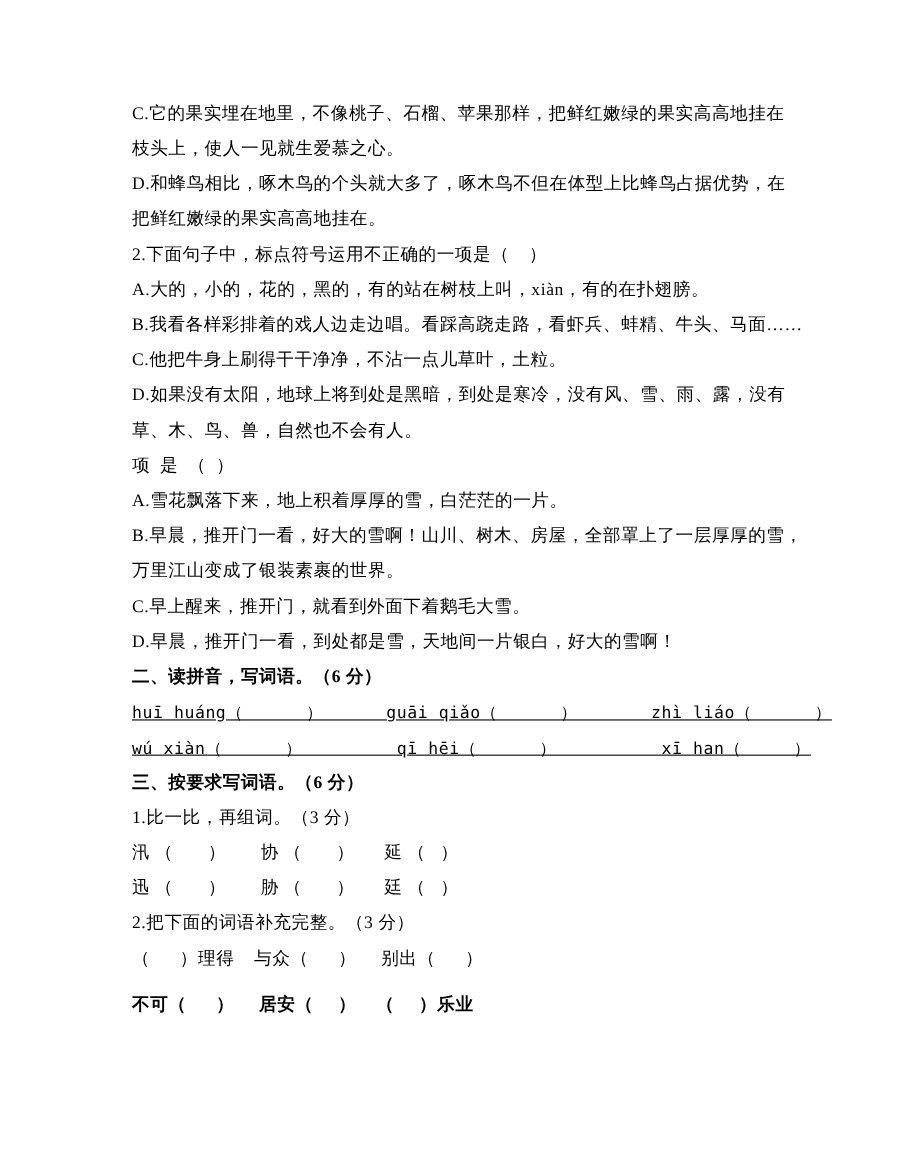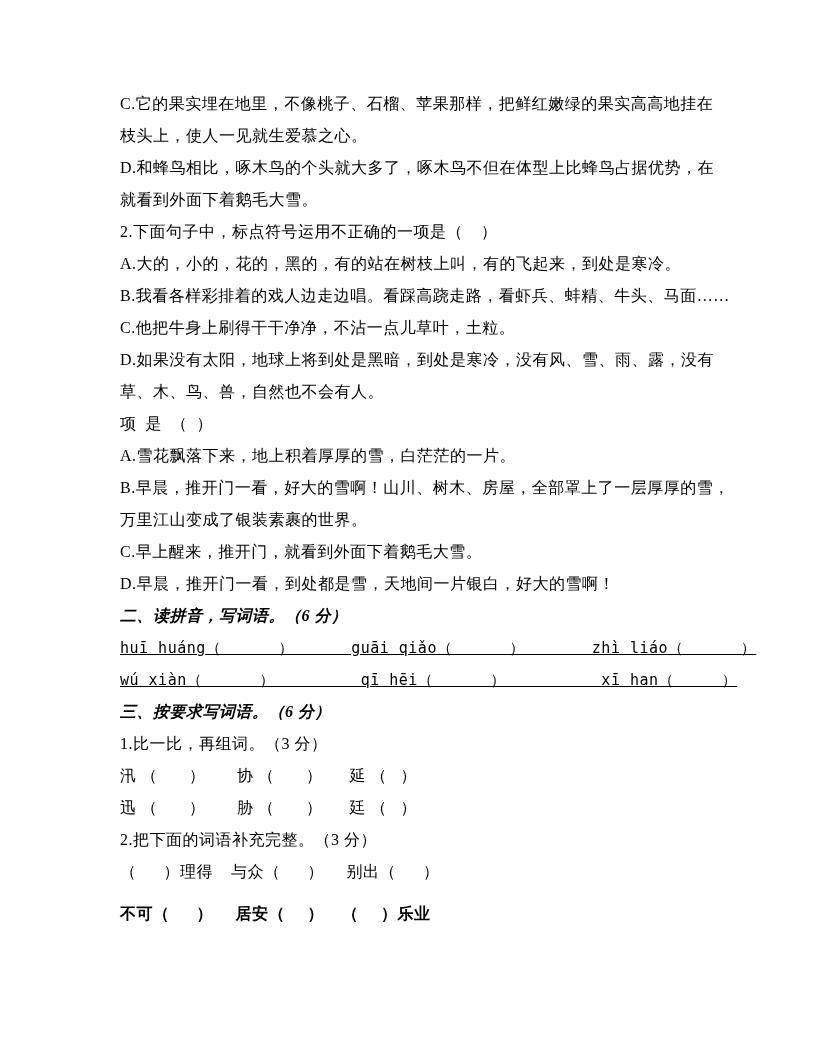--- a/index.html
+++ b/index.html
@@ -20,43 +20,42 @@
   }
   .line {
     white-space: pre;
     font-size: 16px;
     line-height: 32px;
     height: 32px;
     letter-spacing: 0.5px;
   }
   .line.bold {
     font-weight: bold;
-    font-style: italic;
   }
   .line.pinyin {
     font-family: "DejaVu Sans Mono", "Liberation Mono", monospace;
     font-size: 15px;
     letter-spacing: 0.5px;
     text-decoration: underline;
   }
   .line.gap-top {
     margin-top: 10px;
     font-weight: bold;
   }
 </style>
 </head>
 <body>
 
 <div class="page">
   <div class="line">C.它的果实埋在地里，不像桃子、石榴、苹果那样，把鲜红嫩绿的果实高高地挂在</div>
   <div class="line">枝头上，使人一见就生爱慕之心。</div>
   <div class="line">D.和蜂鸟相比，啄木鸟的个头就大多了，啄木鸟不但在体型上比蜂鸟占据优势，在</div>
-  <div class="line">就看到外面下着鹅毛大雪。</div>
+  <div class="line">把鲜红嫩绿的果实高高地挂在。</div>
   <div class="line">2.下面句子中，标点符号运用不正确的一项是（    ）</div>
-  <div class="line">A.大的，小的，花的，黑的，有的站在树枝上叫，有的飞起来，到处是寒冷。</div>
+  <div class="line">A.大的，小的，花的，黑的，有的站在树枝上叫，xiàn，有的在扑翅膀。</div>
   <div class="line">B.我看各样彩排着的戏人边走边唱。看踩高跷走路，看虾兵、蚌精、牛头、马面……</div>
   <div class="line">C.他把牛身上刷得干干净净，不沾一点儿草叶，土粒。</div>
   <div class="line">D.如果没有太阳，地球上将到处是黑暗，到处是寒冷，没有风、雪、雨、露，没有</div>
   <div class="line">草、木、鸟、兽，自然也不会有人。</div>
   <div class="line">项  是  （  ）</div>
   <div class="line">A.雪花飘落下来，地上积着厚厚的雪，白茫茫的一片。</div>
   <div class="line">B.早晨，推开门一看，好大的雪啊！山川、树木、房屋，全部罩上了一层厚厚的雪，</div>
   <div class="line">万里江山变成了银装素裹的世界。</div>
   <div class="line">C.早上醒来，推开门，就看到外面下着鹅毛大雪。</div>
   <div class="line">D.早晨，推开门一看，到处都是雪，天地间一片银白，好大的雪啊！</div>

